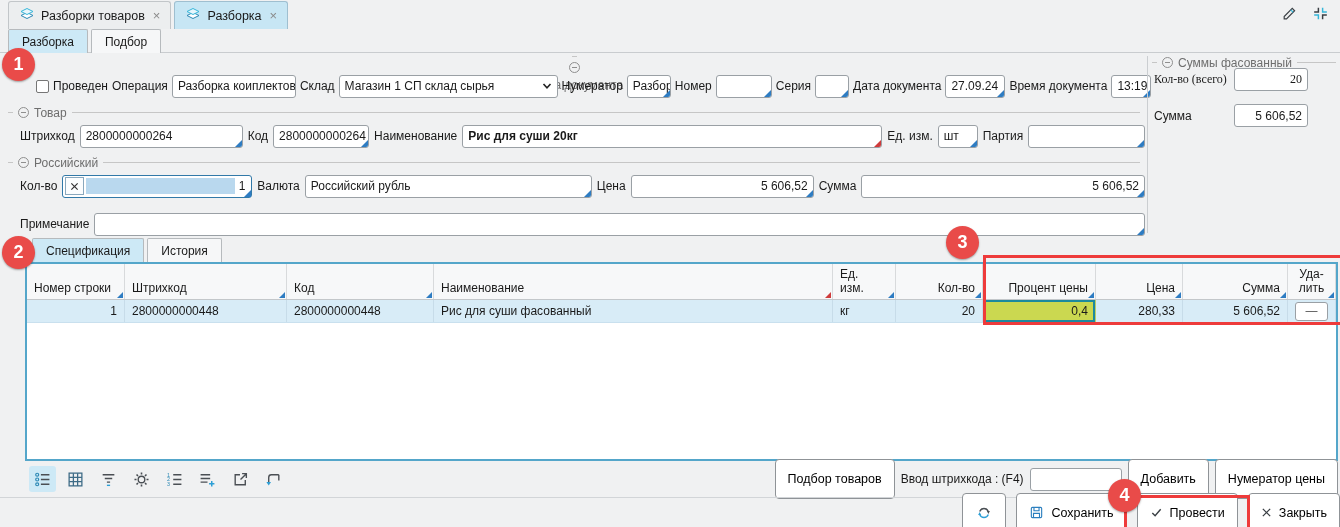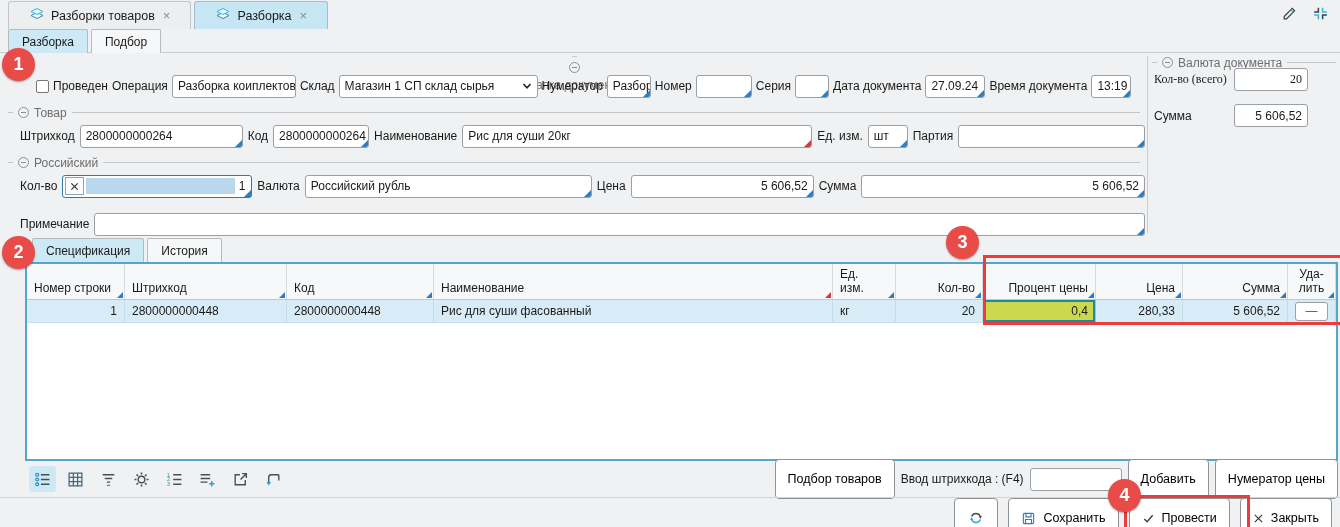--- a/index.html
+++ b/index.html
@@ -1,21 +1,21 @@
 <!DOCTYPE html>
 <html><head>
 <meta charset="utf-8">
 <style>
   html,body{margin:0;padding:0;background:#dfe1e3;}
   .app{position:relative;width:1340px;height:527px;background:#f0f1f2;overflow:hidden;
        font-family:"Liberation Sans",sans-serif;font-size:12px;color:#1a1a1a;}
 
   
   .doc-tabbar{position:absolute;left:0;top:0;width:100%;height:29px;display:flex;align-items:flex-end;padding-left:8px;box-sizing:border-box;}
-  .doc-tab{display:flex;align-items:center;gap:6px;height:27px;padding:0 20px;background:#eceeef;
+  .doc-tab{display:flex;align-items:center;gap:6px;height:27px;padding:0 10px;background:#eceeef;
            border:1px solid #c2c6c9;border-bottom:none;border-radius:3px 3px 0 0;margin-right:3px;font-size:12.5px;cursor:default;}
   .doc-tab.active{background:#c7e6f4;border-color:#9fbfd0;}
   .tab-close{color:#8a8a8a;font-size:13px;margin-left:2px;}
   .topright{position:absolute;right:10px;top:5px;display:flex;gap:13px;align-items:center;}
 
   
   .vtabs{position:absolute;display:flex;z-index:2;}
   .vtab{height:23px;padding:0 13px;display:flex;align-items:center;background:#f6f7f8;border:1px solid #b6babd;
         border-bottom:none;border-radius:2px 2px 0 0;margin-right:3px;}
   .vtab.active{background:#cde9f6;}
@@ -76,21 +76,21 @@
 
   
   .toolbar{position:absolute;left:25px;top:462px;width:1313px;height:34px;display:flex;align-items:center;}
   .ticons{display:flex;gap:6px;align-items:center;margin-left:4px;}
   .tbtn{width:27px;height:26px;border-radius:3px;display:flex;align-items:center;justify-content:center;}
   .tbtn.active{background:#cde9f6;}
   .tright{margin-left:auto;display:flex;align-items:center;gap:6px;}
   .btn{height:40px;background:#fff;border:1px solid #8f9397;border-radius:4px;padding:0 12px;display:inline-flex;
        align-items:center;justify-content:center;gap:7px;font-size:12.5px;box-sizing:border-box;white-space:nowrap;}
   .footer{position:absolute;left:0;top:497px;width:100%;height:30px;border-top:1px solid #d2d5d8;display:flex;
-          align-items:flex-start;justify-content:flex-end;gap:10px;padding-right:8px;box-sizing:border-box;}
+          align-items:center;justify-content:flex-end;gap:10px;box-sizing:border-box;}
 
   
   .badge{position:absolute;width:33px;height:33px;border-radius:50%;background:#e94b49;color:#fff;display:flex;
          align-items:center;justify-content:center;font-size:18px;font-weight:bold;
          box-shadow:0 1px 2px rgba(0,0,0,.35);z-index:50;pointer-events:none;}
   .ann-rect{position:absolute;border:3px solid #ee3b3b;z-index:40;pointer-events:none;}
   #rect3{left:983px;top:255px;width:355px;height:64px;}
   #rect4{left:1124px;top:495px;width:120px;height:31px;}
   #badge1{left:2px;top:48px;}
   #badge2{left:2px;top:236px;}
@@ -159,21 +159,21 @@
     <span class="chk"></span>
     <span class="lbl">Проведен</span>
     <span class="lbl">Операция</span>
     <div class="fld sel" style="width:124px;">
       <span>Разборка коиплектов</span>
       <svg class="chev" width="10" height="10" viewBox="0 0 10 10">
           <path d="M1.5 3 L5 6.8 L8.5 3" fill="none" stroke="#222" stroke-width="1.6"></path>
         </svg>
     </div>
     <span class="lbl">Склад</span>
-    <div class="fld sel" style="width:199px;">
+    <div class="fld sel" style="width:219px;">
       <span>Магазин 1 СП склад сырья</span>
       <svg class="chev" width="10" height="10" viewBox="0 0 10 10">
           <path d="M1.5 3 L5 6.8 L8.5 3" fill="none" stroke="#222" stroke-width="1.6"></path>
         </svg>
     </div>
     <span class="lbl">Нумератор</span>
     <div class="fld tri-b" style="width:44px;">
       <span>Разборка</span>
     </div>
     <span class="lbl">Номер</span>
@@ -190,21 +190,21 @@
     </div>
     <span class="lbl">Время документа</span>
     <div class="fld tri-b" style="width:40px;">
       <span>13:19</span>
     </div>
   </div>
 
   <div class="vline"></div>
   <div class="grp-hdr" style="left:1152px;top:56px;width:184px;">
     <span class="collapse-ico"></span>
-    <span>Валюта документа</span>
+    <span>Суммы фасованный</span>
   </div>
   <div class="rp-row" style="left:1154px;top:68px;font-family:Liberation Serif, serif;">
     <span class="lbl">Кол-во (всего)</span>
     <div class="fld r">
       <span>20</span>
     </div>
   </div>
   <div class="rp-row" style="left:1154px;top:104px;">
     <span class="lbl">Сумма</span>
     <div class="fld r">
@@ -219,21 +219,21 @@
   <div class="frow" style="left:20px;top:124px;width:1125px;">
     <span class="lbl">Штрихкод</span>
     <div class="fld tri-b" style="width:163px;">
       <span>2800000000264</span>
     </div>
     <span class="lbl">Код</span>
     <div class="fld tri-b" style="width:96px;">
       <span>2800000000264</span>
     </div>
     <span class="lbl">Наименование</span>
-    <div class="fld tri-r" style="width:350px;">
+    <div class="fld tri-r" style="width:420px;font-weight:bold;">
       <span>Рис для суши 20кг</span>
     </div>
     <span class="lbl">Ед. изм.</span>
     <div class="fld tri-b" style="width:40px;">
       <span>шт</span>
     </div>
     <span class="lbl">Партия</span>
     <div class="fld tri-b grow">
       <span></span>
     </div>

